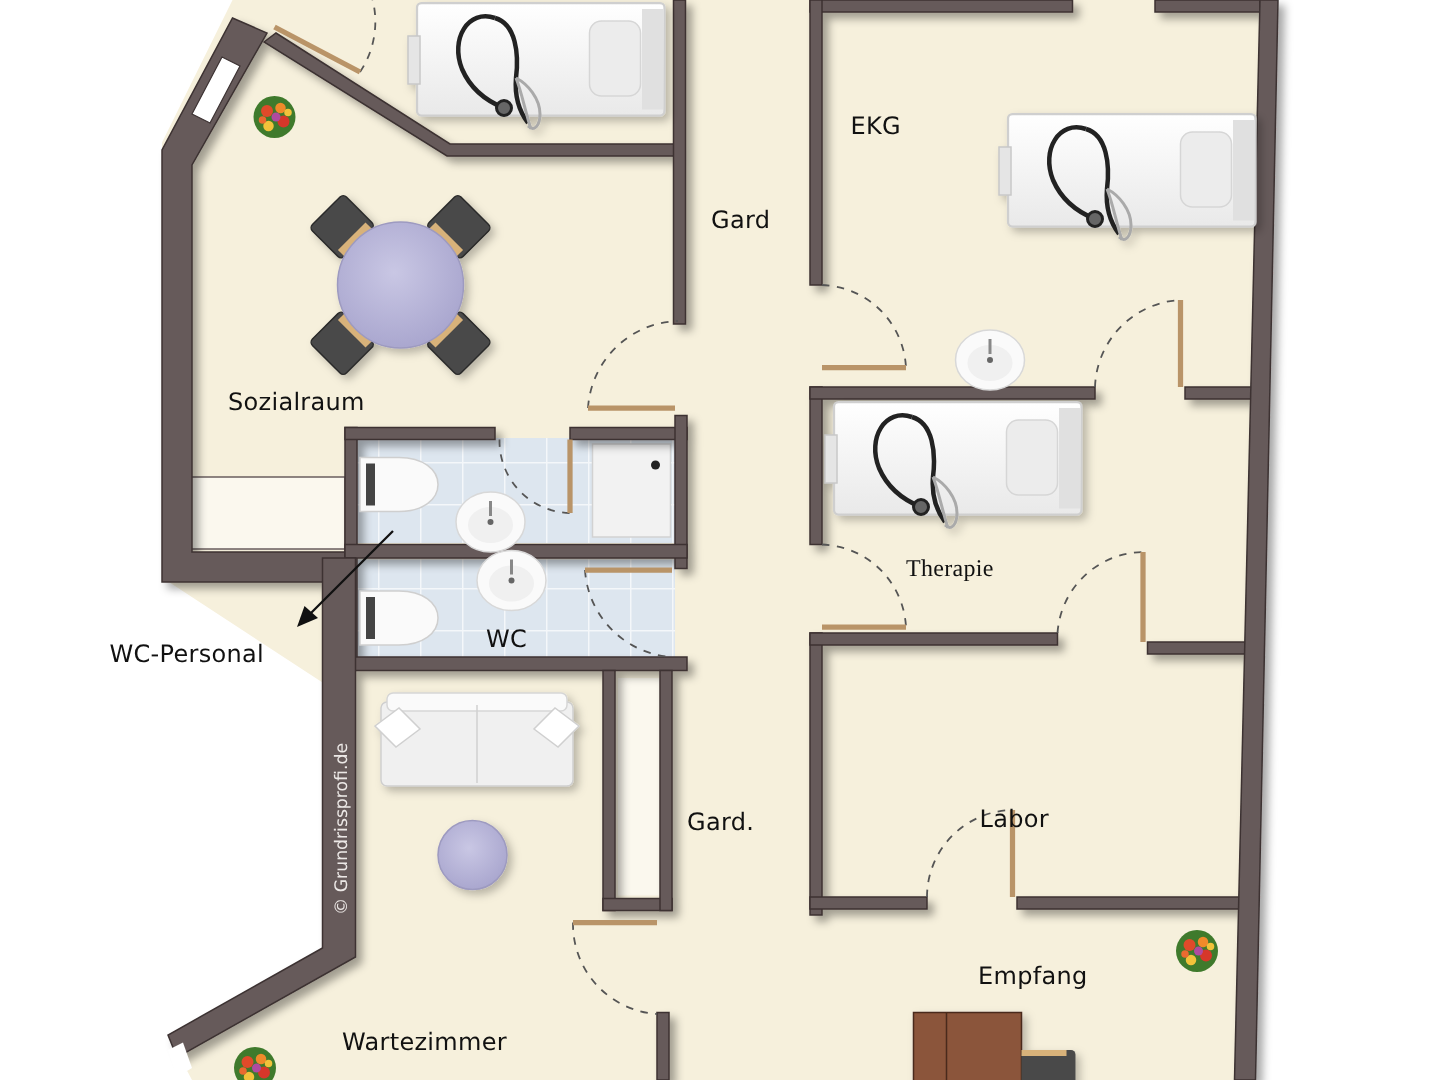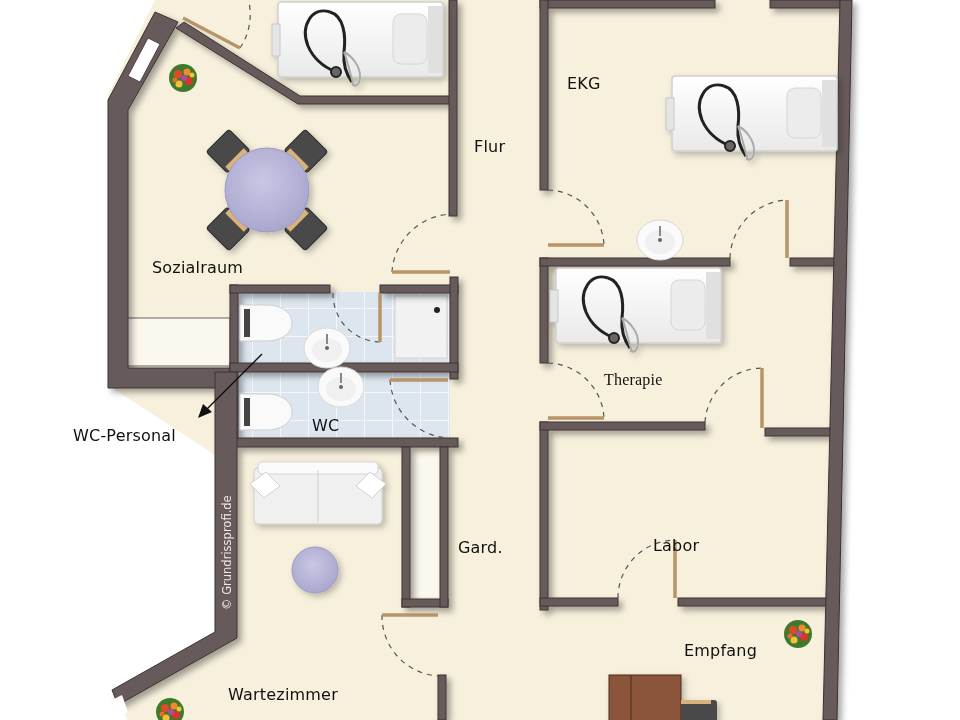--- a/index.html
+++ b/index.html
@@ -223,22 +223,22 @@
   <g filter="url(#softshadow)">
     <rect x="609" y="675" width="72" height="50" fill="#8b553a" stroke="#4a2a1a"></rect>
     <line x1="631" y1="675" x2="631" y2="720" stroke="#4a2a1a"></line>
     <rect x="681" y="700" width="36" height="24" rx="3" fill="#4a4a4a"></rect>
     <rect x="681" y="700" width="30" height="4" fill="#d8b27a"></rect>
   </g>
 </svg>
 
 <div class="label" style="left:152px; top:258px;">Sozialraum</div>
 <div class="label" style="left:567px; top:74px;">EKG</div>
-<div class="label" style="left:474px; top:137px;">Flur</div>
+<div class="label" style="left:474px; top:137px;">Gard</div>
 <div class="label" style="left:604px; top:371px;font-family:Liberation Serif, serif;">Therapie</div>
 <div class="label" style="left:73px;  top:426px;">WC-Personal</div>
-<div class="label" style="left:312px; top:416px;text-align:right;">WC</div>
+<div class="label" style="left:324px; top:416px;text-align:right;">WC</div>
 <div class="label" style="left:458px; top:538px;">Gard.</div>
 <div class="label" style="left:653px; top:492px;margin-top:44px;">Labor</div>
-<div class="label" style="left:652px; top:641px;margin-left:32px;">Empfang</div>
+<div class="label" style="left:652px; top:641px;">Empfang</div>
 <div class="label" style="left:228px; top:685px;">Wartezimmer</div>
 
 <div class="copyright">© Grundrissprofi.de</div>
 
 </body></html>

